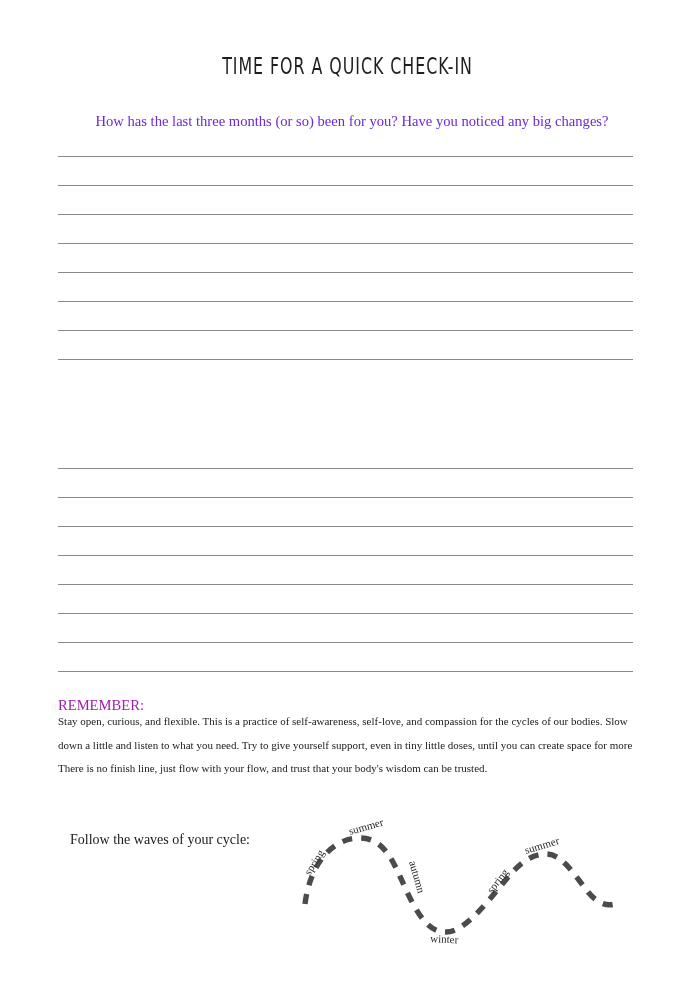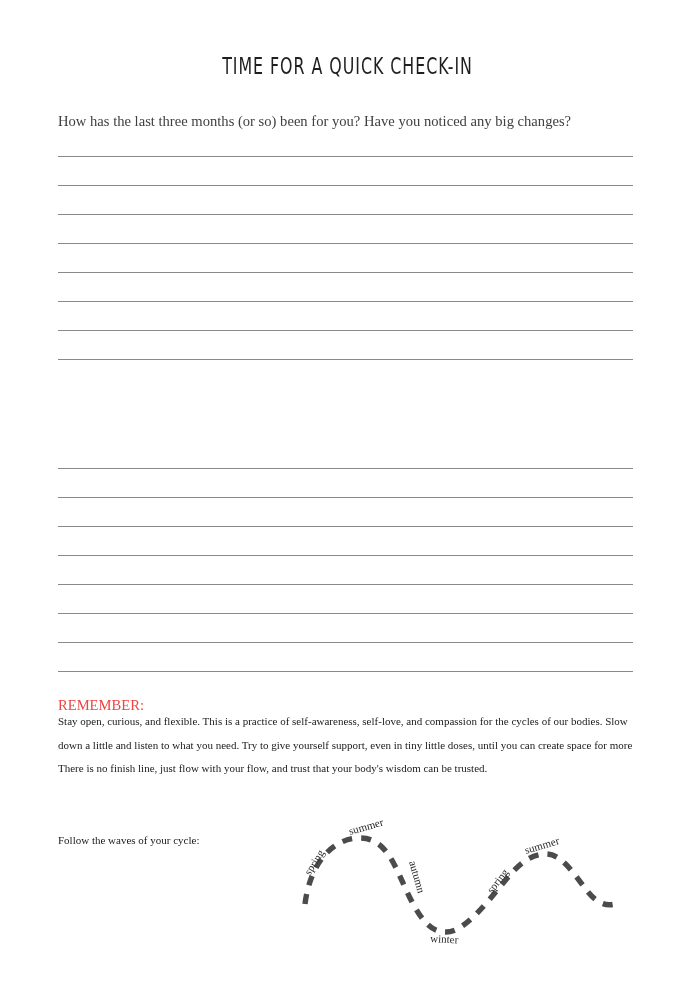--- a/index.html
+++ b/index.html
@@ -36,21 +36,22 @@
     white-space: nowrap;
   }
 
   
   .prompt {
     position: absolute;
     left: 58px;
     width: 588px;
     font-size: 14.6px;
     line-height: 24px;
-    color: #404040;
+    color: #6d28d9;
+    text-align: center;
   }
   #prompt-1 { top: 109px; }
   #prompt-2 { top: 401px; }
 
   
   .lines {
     position: absolute;
     left: 58px;
     width: 584px;
   }
@@ -63,38 +64,38 @@
   }
   .rule:last-child { margin-bottom: 0; }
 
   
   .remember-label {
     position: absolute;
     left: 58px;
     top: 694px;
     font-size: 14.6px;
     line-height: 22px;
-    color: #ef4444;
+    color: #a21caf;
   }
   .remember-body {
     position: absolute;
     left: 58px;
     top: 710px;
     width: 586px;
     font-size: 11px;
     line-height: 23.5px;
     color: #1a1a1a;
   }
 
   
   .follow-label {
     position: absolute;
-    left: 58px;
+    left: 70px;
     top: 829px;
-    font-size: 11px;
+    font-size: 14px;
     line-height: 22px;
     color: #1a1a1a;
   }
 
   
   .wave-figure {
     position: absolute;
     left: 288px;
     top: 812px;
     width: 350px;

